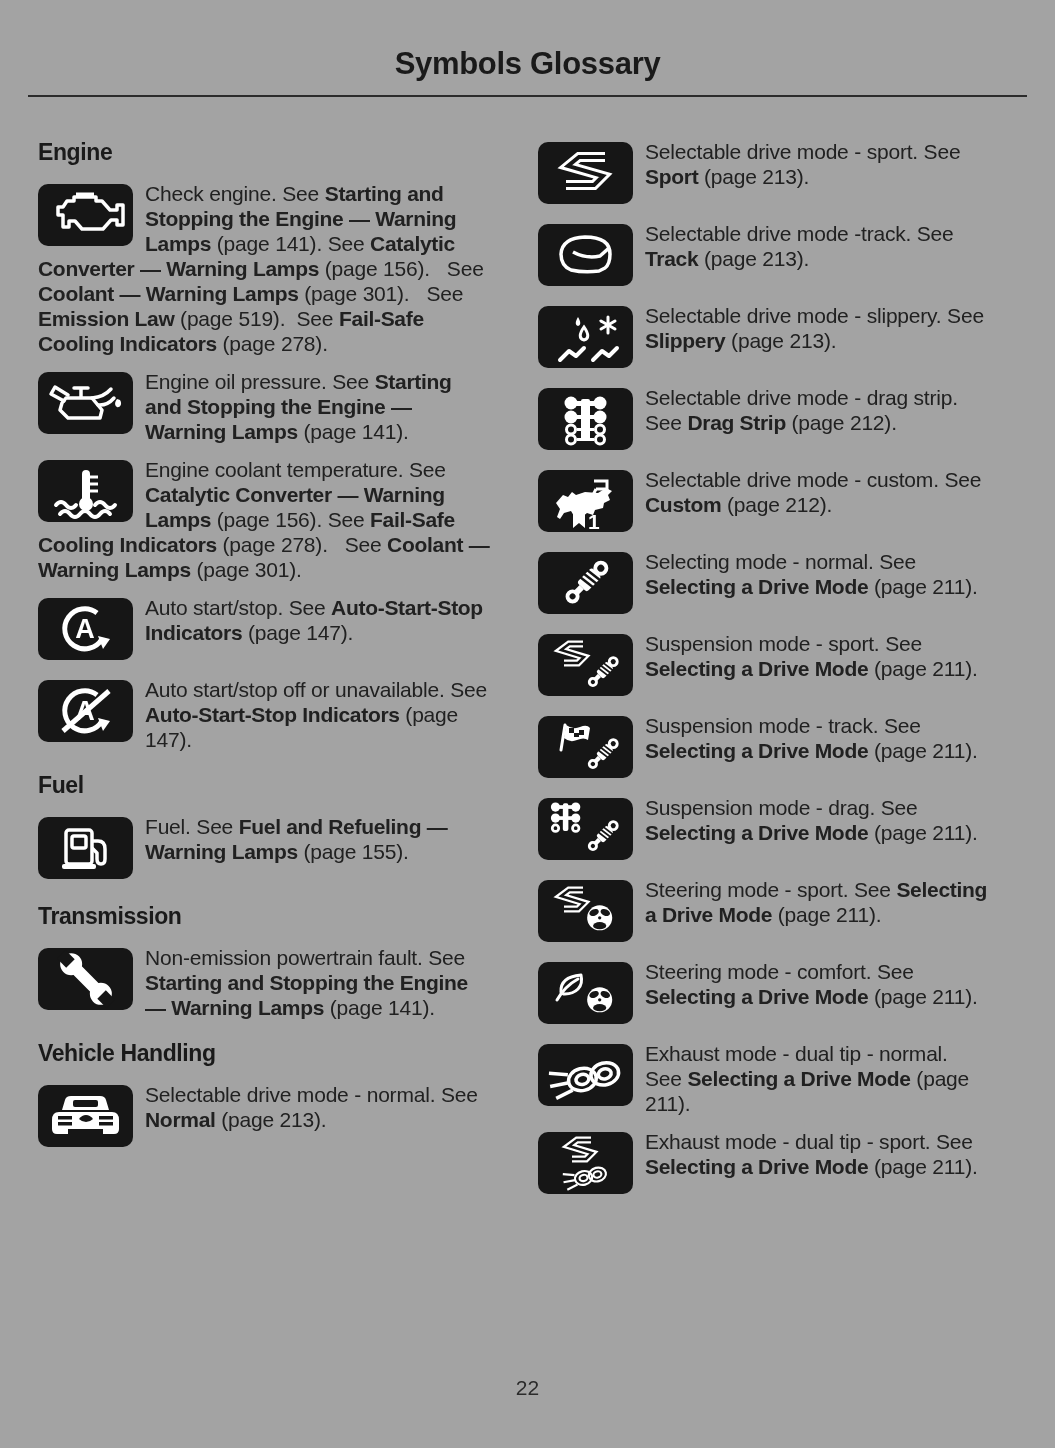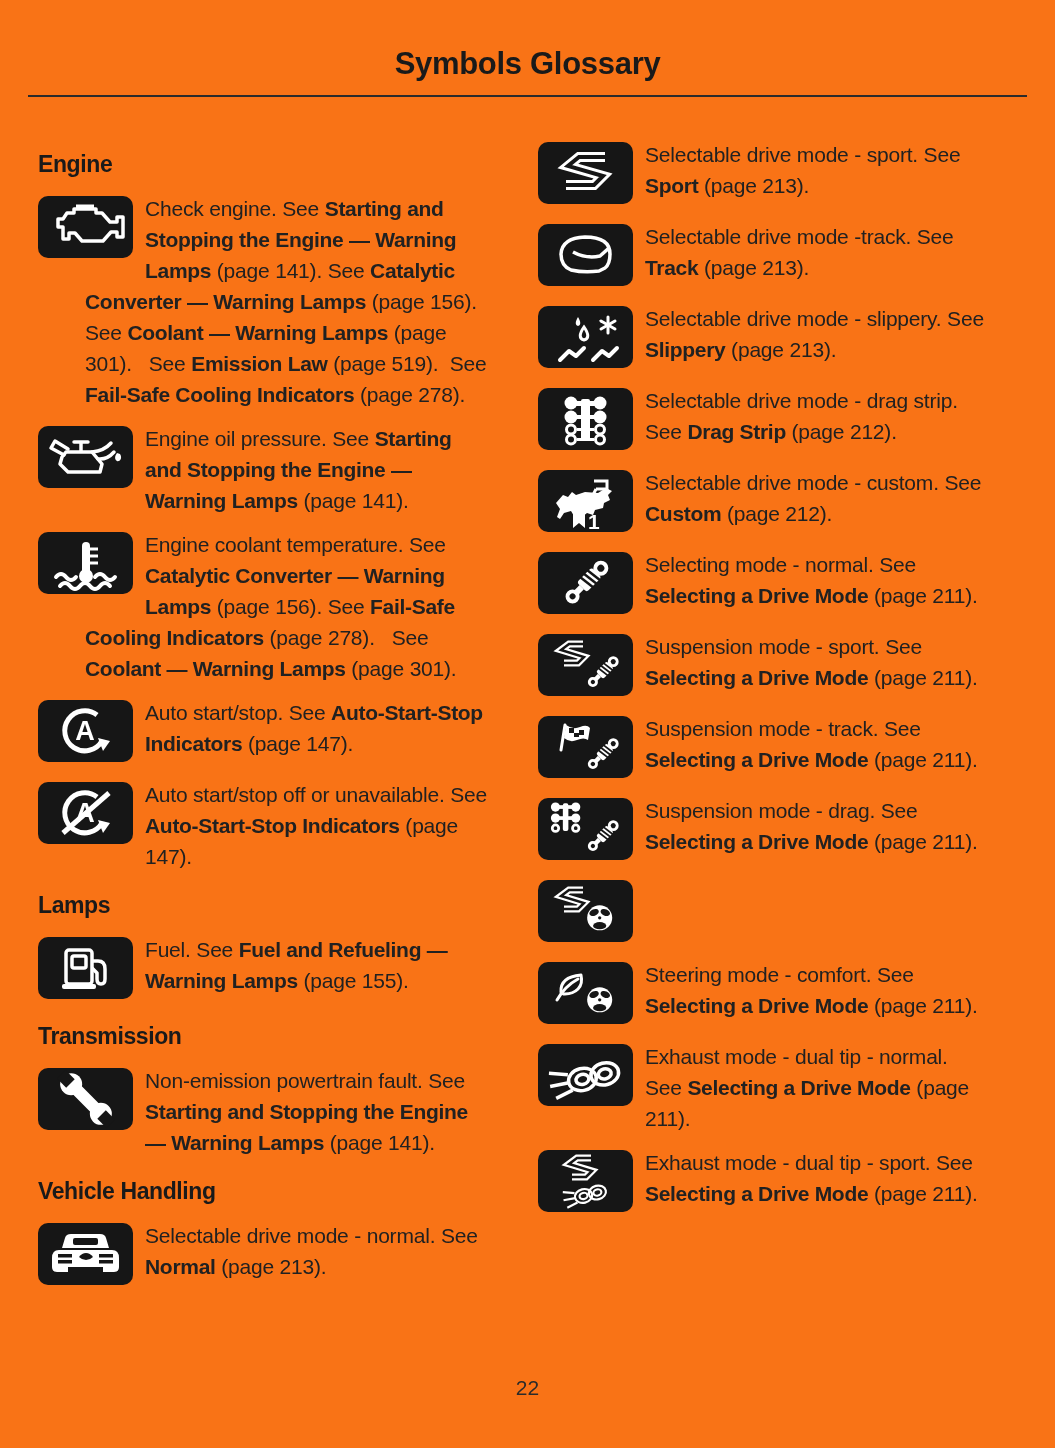--- a/index.html
+++ b/index.html
@@ -1,41 +1,41 @@
 <!DOCTYPE html>
 <html><head>
 <meta charset="utf-8">
 <style>
   html,body { margin:0; padding:0; background:#ffffff; }
   .page {
-    position:relative; width:1055px; height:1448px; background:#f97316;
+    position:relative; width:1055px; height:1448px; background:#a3a3a3;
     font-family:"Liberation Sans", sans-serif; color:#1a1a1a; overflow:hidden;
   }
   .title {
     text-align:center; font-size:31px; font-weight:bold; letter-spacing:-0.3px;
     margin:0; padding-top:46px; color:#1a1a1a;
   }
   .rule { border:none; border-top:2.5px solid #2b2b2b; margin:13px 28px 0 28px; }
   .cols { display:flex; gap:48px; padding:42px 30px 0 38px; }
   .col { width:452px; flex:0 0 452px; }
   h2.section {
     font-size:23px; font-weight:bold; letter-spacing:-0.4px;
     margin:20px 0 15px 0; color:#1a1a1a;
   }
-  h2.section:first-child { margin-top:12px; }
+  h2.section:first-child { margin-top:0; }
   .entry { margin-bottom:13px; }
   .entry::after { content:""; display:block; clear:both; }
   .tile {
     float:left; width:95px; height:62px; background:#161616; border-radius:10px;
     margin:3px 12px 4px 0;
   }
   .tile svg { display:block; }
   .entry-text {
-    font-size:21px; line-height:31px; letter-spacing:-0.2px;
-    white-space:pre-wrap; color:#212121;padding-left:47px;
+    font-size:21px; line-height:25px; letter-spacing:-0.2px;
+    white-space:pre-wrap; color:#212121;
   }
   .entry-text .b { font-weight:bold; letter-spacing:-0.3px; }
   .page-number {
     position:absolute; bottom:48px; left:0; right:0; text-align:center;
     font-size:21px; color:#2b2b2b;
   }
 </style>
 </head>
 <body>
 
@@ -105,21 +105,21 @@
           <div class="tile">
             <svg viewBox="0 0 95 62" width="95" height="62" aria-hidden="true">
               <text x="47" y="40" text-anchor="middle" font-family="'Liberation Sans',sans-serif" font-weight="bold" font-size="27" fill="#fff">A</text>
               <path d="M59 15a20 20 0 1 0 5 26" fill="none" stroke="#fff" stroke-width="5"></path>
               <path d="M60 38l12 3-7 10z" fill="#fff"></path>
               <line x1="25" y1="51" x2="71" y2="11" stroke="#fff" stroke-width="5"></line>
             </svg>
           </div>
           <div class="entry-text"><span>Auto start/stop off or unavailable. See </span><span class="b">Auto-Start-Stop Indicators</span><span> (page 147).</span></div>
         </div>
-        <h2 class="section">Lamps</h2>
+        <h2 class="section">Fuel</h2>
         <div class="entry">
           <div class="tile">
             <svg viewBox="0 0 95 62" width="95" height="62" aria-hidden="true">
               <g fill="none" stroke="#fff" stroke-width="3.5" stroke-linejoin="round">
                 <rect x="28" y="13" width="26" height="34" rx="3"></rect>
                 <rect x="34" y="19" width="14" height="12" rx="2"></rect>
                 <path d="M54 24h6q7 0 7 8v10q0 5-4 5t-4-5v-6l-5-5"></path>
               </g>
               <rect x="24" y="47" width="34" height="5" rx="2" fill="#fff"></rect>
             </svg>
@@ -355,20 +355,21 @@
                 <circle cx="48" cy="30" r="19" fill="#fff"></circle>
                 <g fill="#161616">
                   <ellipse cx="39.5" cy="22" rx="7.5" ry="5" transform="rotate(-22 39.5 22)"></ellipse>
                   <ellipse cx="56.5" cy="22" rx="7.5" ry="5" transform="rotate(22 56.5 22)"></ellipse>
                   <ellipse cx="48" cy="42" rx="10" ry="5.5"></ellipse>
                   <circle cx="48" cy="30" r="2.5"></circle>
                 </g>
               </g>
             </svg>
           </div>
+          <div class="entry-text"><span>Steering mode - sport. See </span><span class="b">Selecting a Drive Mode</span><span> (page 211).</span></div>
         </div>
         <div class="entry">
           <div class="tile">
             <svg viewBox="0 0 95 62" width="95" height="62" aria-hidden="true">
               <g fill="none" stroke="#fff" stroke-width="3" stroke-linejoin="round">
                 <path d="M23 30q-1-15 20-17 2 9-3 14t-13 5q-3 0-4-2z"></path>
                 <path d="M19 38q8-14 21-21" stroke-linecap="round"></path>
               </g>
               <g transform="translate(30 18) scale(0.66)">
                 <circle cx="48" cy="30" r="19" fill="#fff"></circle>

